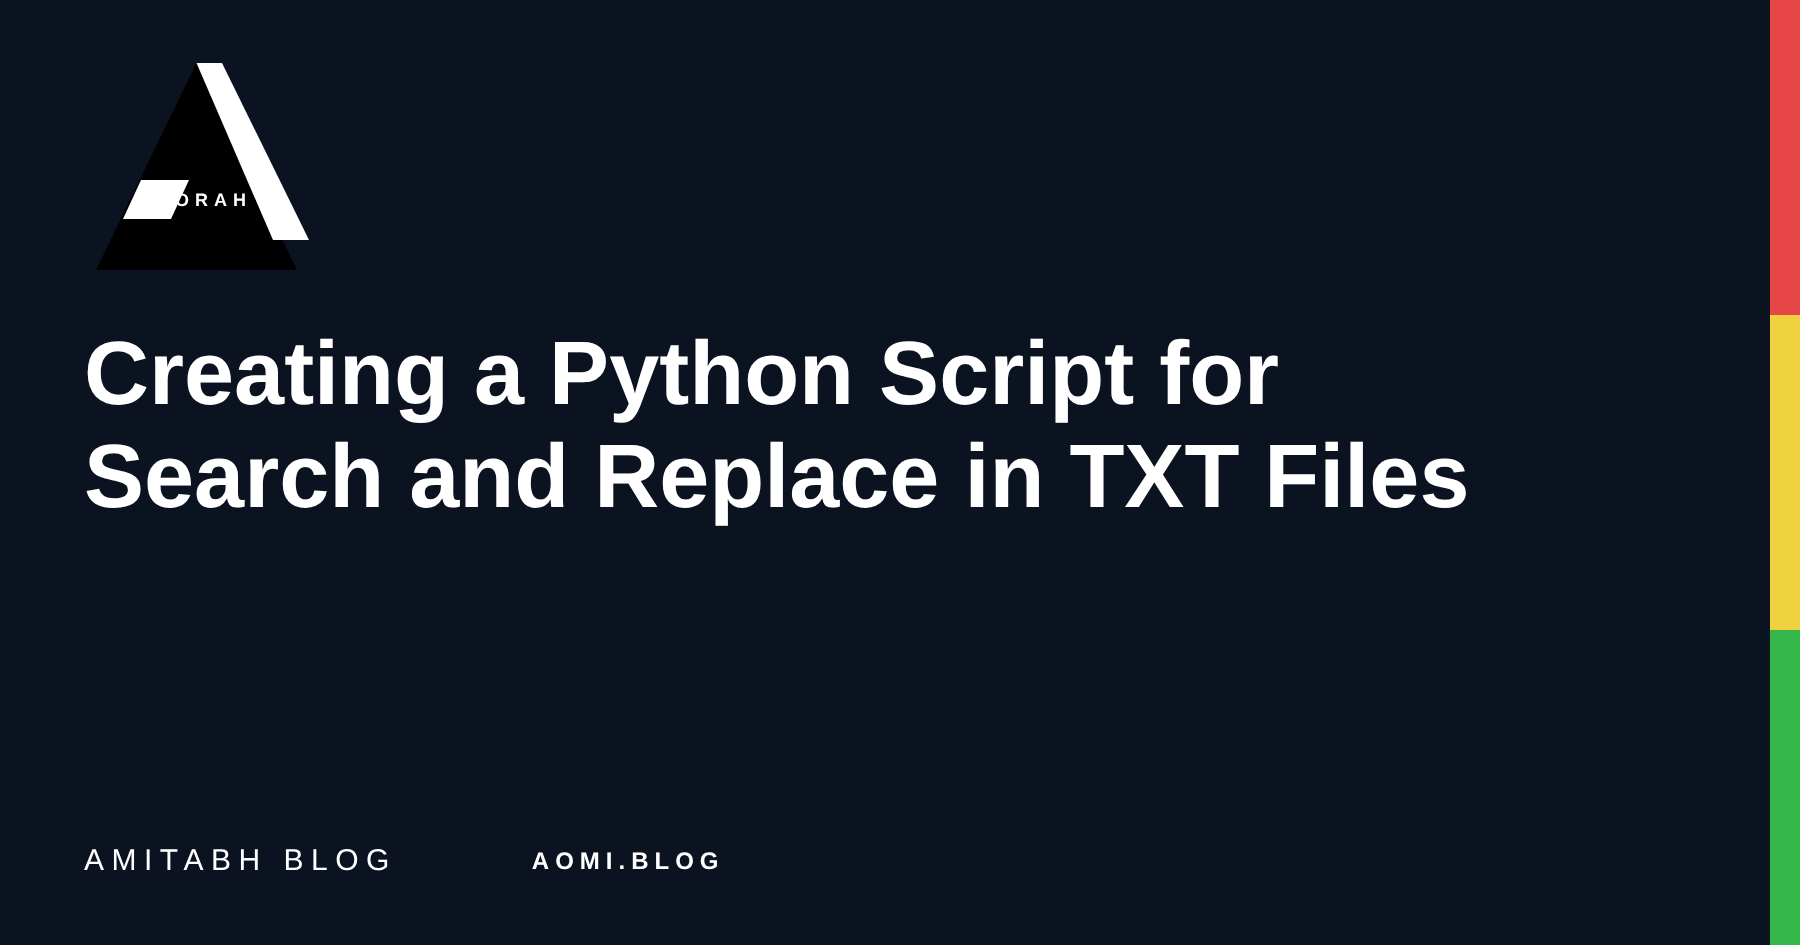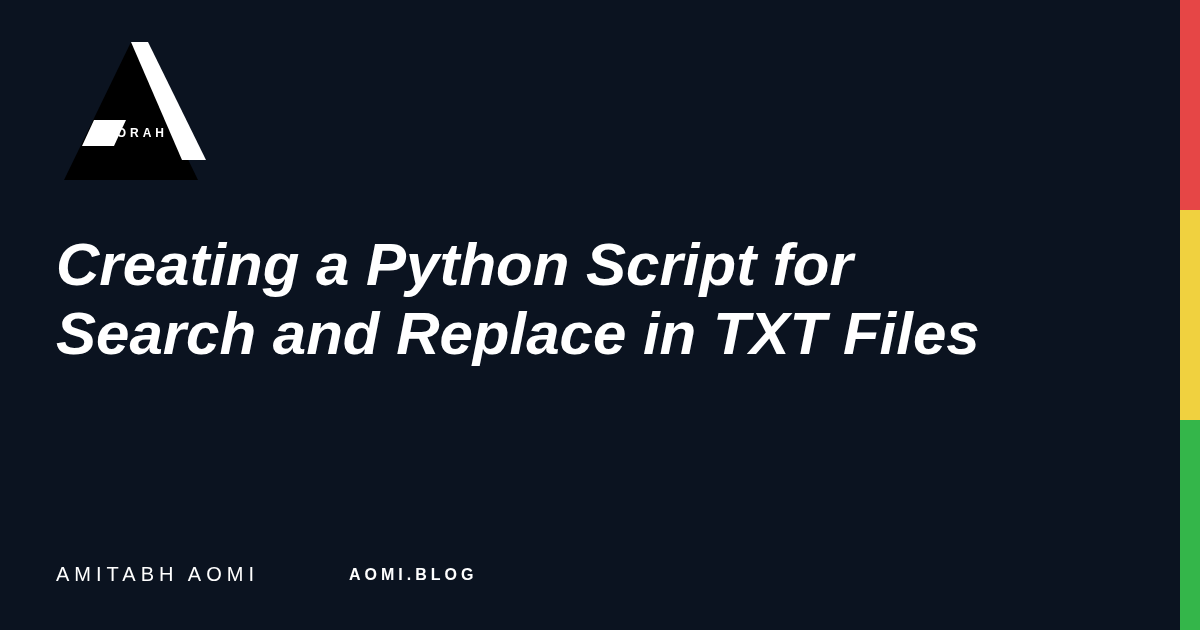--- a/index.html
+++ b/index.html
@@ -52,27 +52,26 @@
       top: 90px;
       font-size: 12px;
       font-weight: 800;
       letter-spacing: 4px;
       color: #ffffff;
       font-family: Arial, sans-serif;
     }
 
     
     .title {
-      margin-top: 44px;
+      margin-top: 28px;
       font-size: 60px;
       line-height: 1.15;
       font-weight: 700;
       color: #ffffff;
       max-width: 1060px;
-      font-style: italic;
     }
 
     
     .meta {
       position: absolute;
       left: 56px;
       bottom: 44px;
       width: 1068px;
       display: flex;
       align-items: center;
@@ -109,17 +108,17 @@
 
       <polygon points="75,6 92,6 150,124 126,124" fill="#ffffff"></polygon>
       <polygon points="38,84 26,110 58,110 70,84" fill="#ffffff"></polygon>
     </svg>
     <span class="wordmark">BORAH</span>
   </div>
 
   <h1 class="title">Creating a Python Script for Search and Replace in TXT Files</h1>
 
   <div class="meta">
-    <span class="author">AMITABH AOMI</span>
+    <span class="author">AMITABH BLOG</span>
     <span class="domain">AOMI.BLOG</span>
   </div>
 
 </div>
 
 </body></html>

